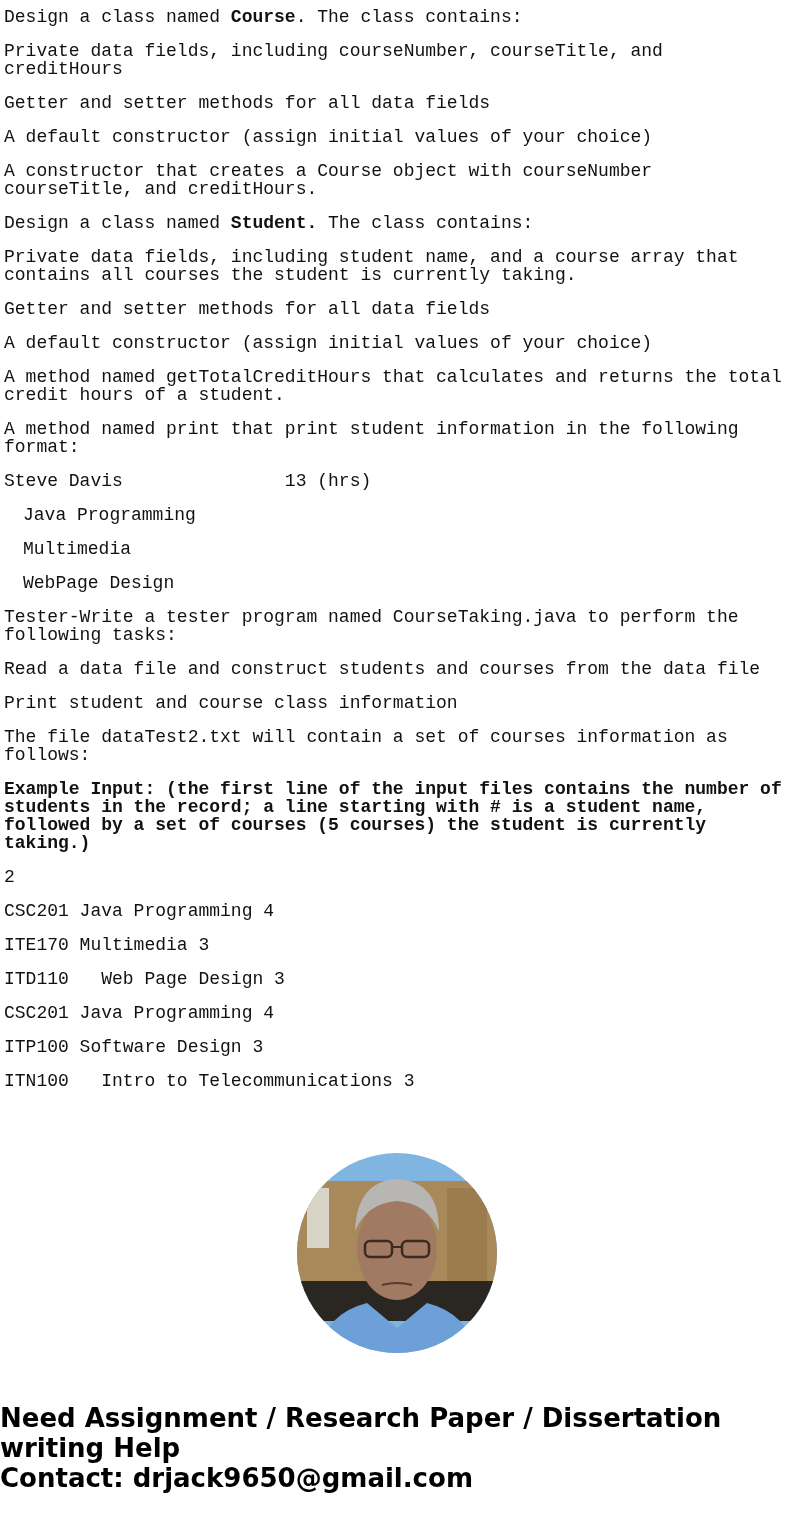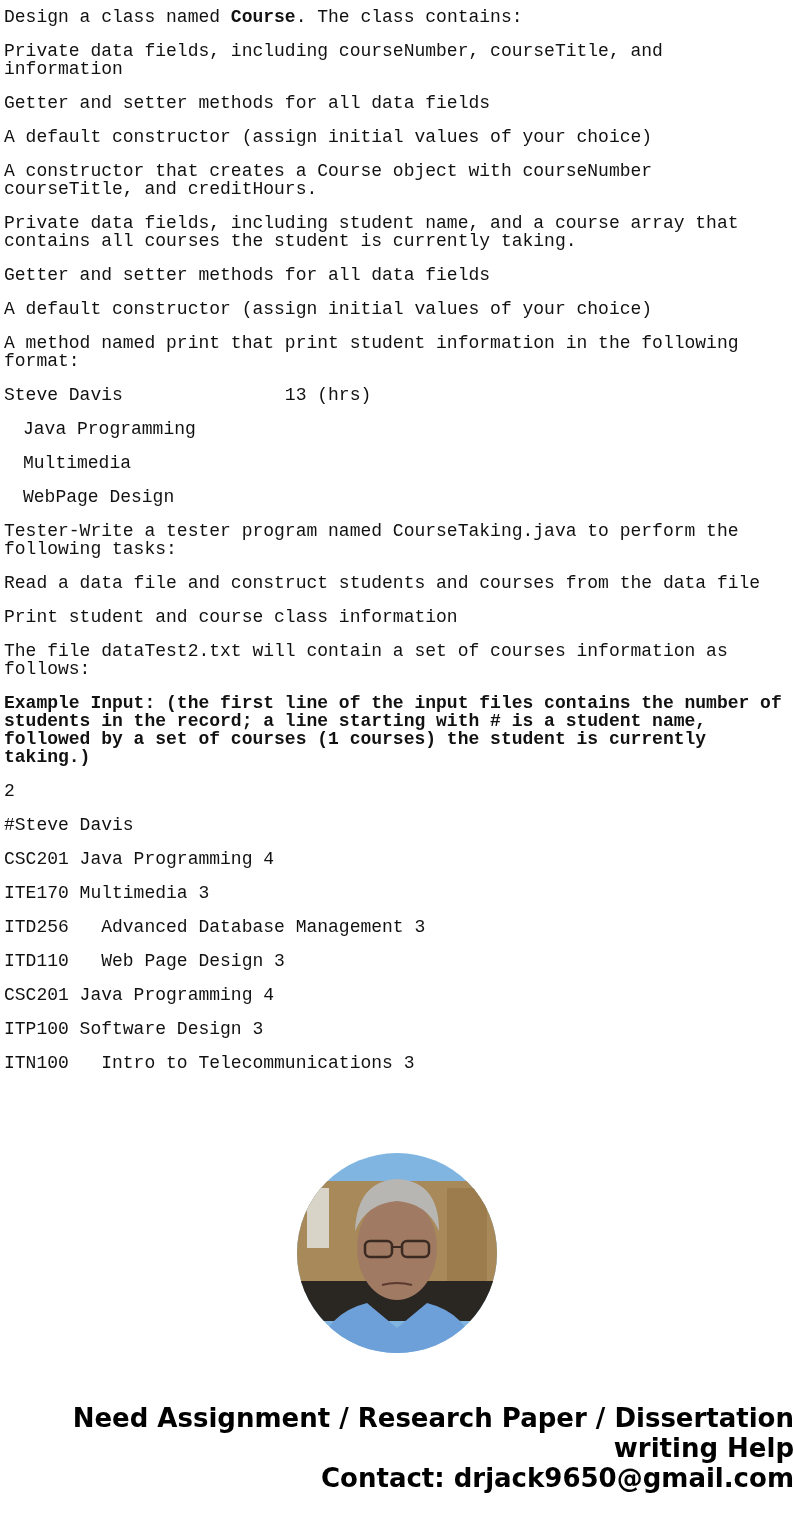--- a/index.html
+++ b/index.html
@@ -10,55 +10,55 @@
   }
   .doc p { margin: 0 0 16px 0; white-space: pre-wrap; }
   .doc p.first { margin-top: 8px; }
   .doc b { font-weight: bold; }
   .indent { padding-left: 19px; }
   .photo-wrap {
     position: absolute; left: 297px; top: 1153px; width: 200px; height: 200px;
     border-radius: 50%; overflow: hidden;
   }
   .footer {
-    position: absolute; left: 0; top: 1403px; width: 794px; text-align: right;
+    position: absolute; left: 0; top: 1403px; width: 794px; text-align: left;
     font-family: "DejaVu Sans", sans-serif; font-weight: bold; font-size: 26px; line-height: 30px; color: #000;
   }
 </style>
 </head>
 <body>
 
 <div class="doc">
   <p class="first"><span>Design a class named </span><b>Course</b><span>. The class contains:</span></p>
-  <p>Private data fields, including courseNumber, courseTitle, and information</p>
+  <p>Private data fields, including courseNumber, courseTitle, and creditHours</p>
   <p>Getter and setter methods for all data fields</p>
   <p>A default constructor (assign initial values of your choice)</p>
   <p>A constructor that creates a Course object with courseNumber courseTitle, and creditHours.</p>
 
+  <p><span>Design a class named </span><b>Student.</b><span> The class contains:</span></p>
   <p>Private data fields, including student name, and a course array that contains all courses the student is currently taking.</p>
   <p>Getter and setter methods for all data fields</p>
   <p>A default constructor (assign initial values of your choice)</p>
+  <p>A method named getTotalCreditHours that calculates and returns the total credit hours of a student.</p>
   <p>A method named print that print student information in the following format:</p>
 
   <p>Steve Davis               13 (hrs)</p>
   <p class="indent">Java Programming</p>
   <p class="indent">Multimedia</p>
   <p class="indent">WebPage Design</p>
 
   <p>Tester-Write a tester program named CourseTaking.java to perform the following tasks:</p>
   <p>Read a data file and construct students and courses from the data file</p>
   <p>Print student and course class information</p>
   <p>The file dataTest2.txt will contain a set of courses information as follows:</p>
-  <p><b>Example Input: (the first line of the input files contains the number of students in the record; a line starting with # is a student name, followed by a set of courses (1 courses) the student is currently taking.)</b></p>
+  <p><b>Example Input: (the first line of the input files contains the number of students in the record; a line starting with # is a student name, followed by a set of courses (5 courses) the student is currently taking.)</b></p>
 
   <p>2</p>
-  <p>#Steve Davis</p>
   <p>CSC201 Java Programming 4</p>
   <p>ITE170 Multimedia 3</p>
-  <p>ITD256   Advanced Database Management 3</p>
   <p>ITD110   Web Page Design 3</p>
   <p>CSC201 Java Programming 4</p>
   <p>ITP100 Software Design 3</p>
   <p>ITN100   Intro to Telecommunications 3</p>
 </div>
 
 <div class="photo-wrap">
   <svg width="200" height="200" viewBox="0 0 200 200">
     <rect width="200" height="200" fill="#7fb5e0"></rect>
     <rect x="0" y="28" width="200" height="110" fill="#a8895a"></rect>

